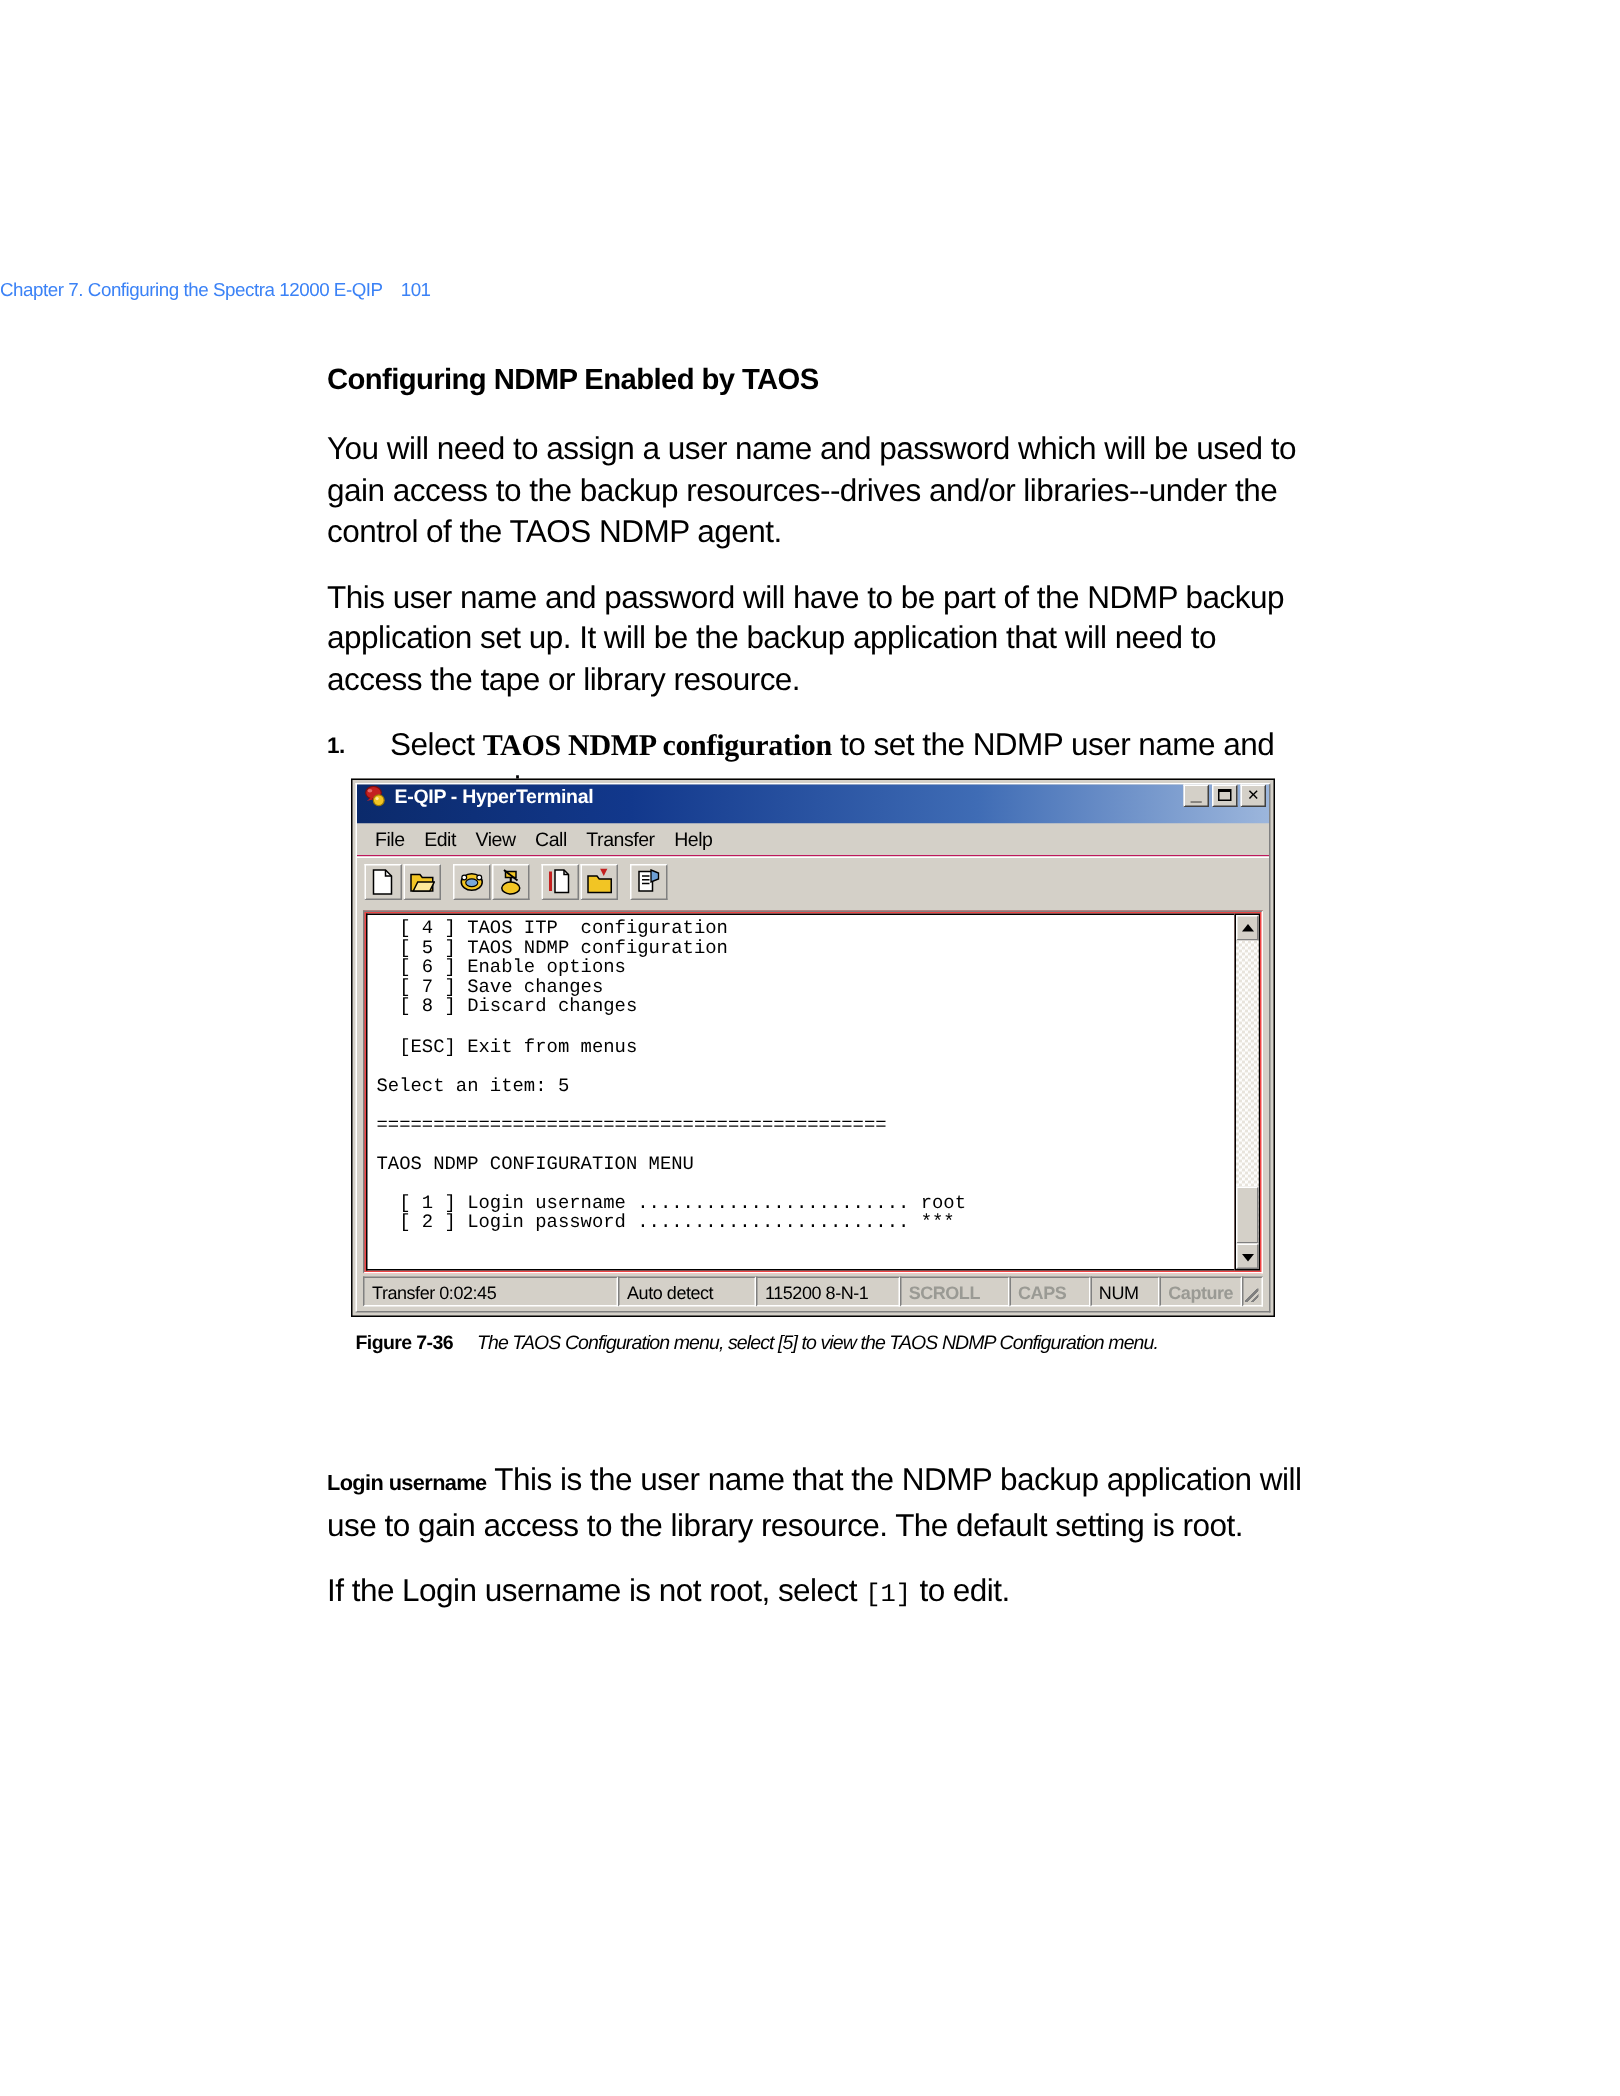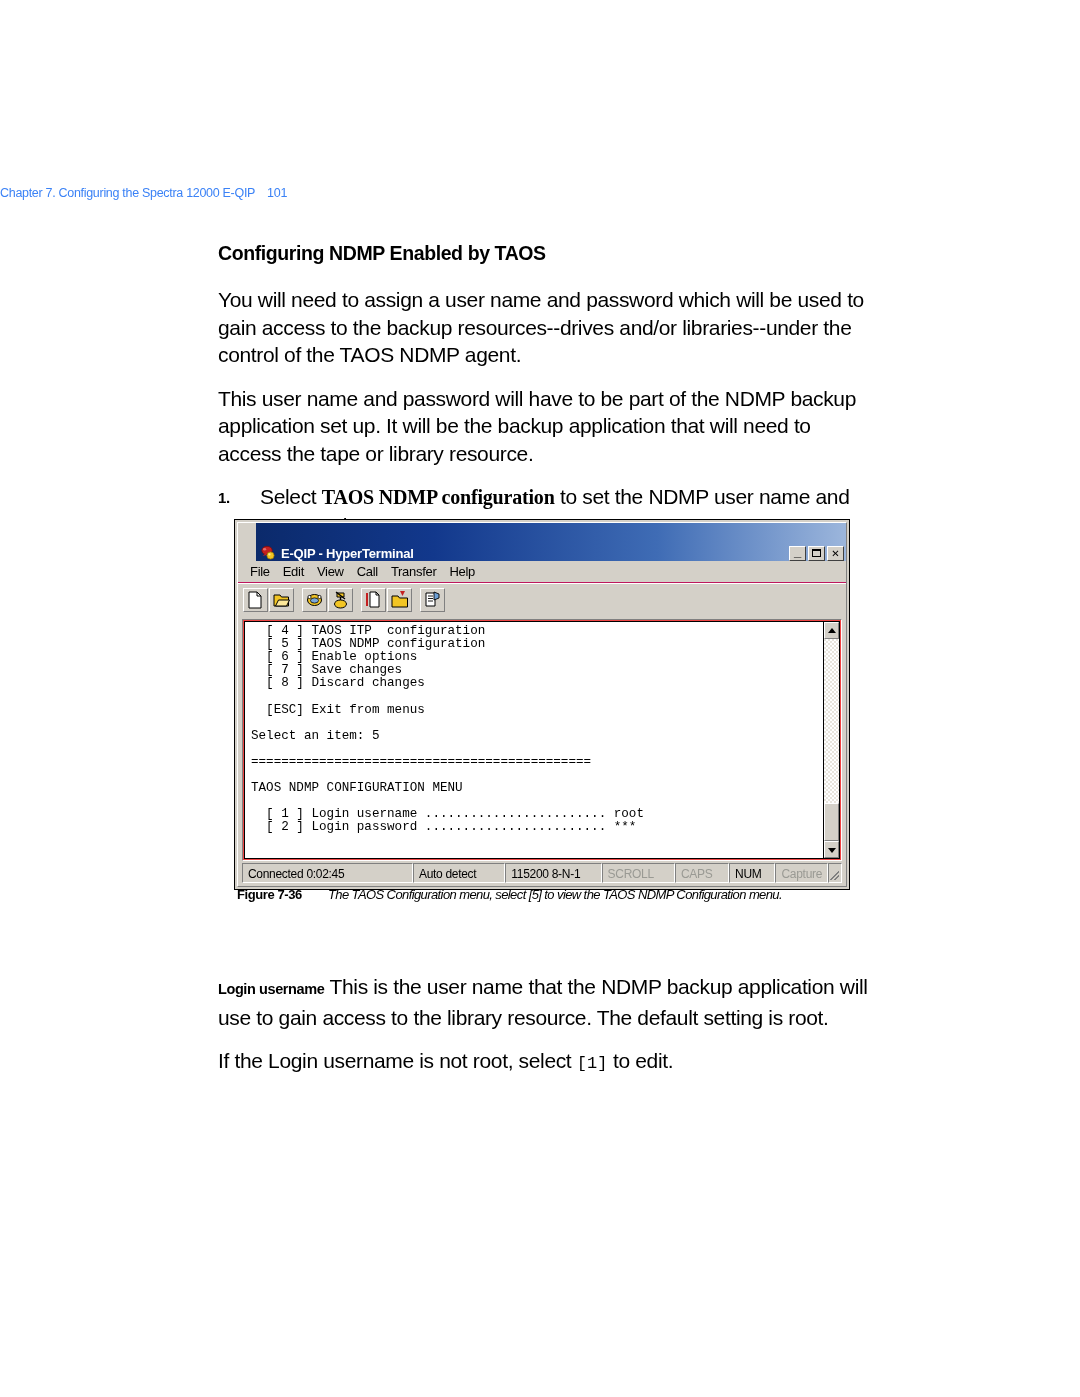--- a/index.html
+++ b/index.html
@@ -93,27 +93,26 @@
   }
   .ht-inner {
     border-top: 1px solid #ffffff;
     border-left: 1px solid #ffffff;
     border-right: 1px solid #808080;
     border-bottom: 1px solid #808080;
     background: #d4d0c8;
   }
 
   .ht-titlebar {
-    height: 38px;
+    height: 26px;
     background: linear-gradient(to right, #0b2a6b 0%, #12388c 30%, #3f6cb5 68%, #9cb6dc 100%);
     display: flex;
-    align-items: flex-end;
+    align-items: flex-start;
     padding: 0 2px 0 4px;
     box-sizing: border-box;
-    margin-left: 18px;
   }
   .ht-appicon {
     width: 16px; height: 16px;
     position: relative;
     flex: 0 0 auto;
     margin-right: 5px;
   }
   .ht-title {
     color: #ffffff;
     font-size: 13px;
@@ -286,21 +285,21 @@
     border-right: 1px solid #ffffff;
     border-bottom: 1px solid #ffffff;
     padding: 1px 5px 0 5px;
     box-sizing: border-box;
     display: flex;
     align-items: center;
     white-space: nowrap;
     letter-spacing: -0.3px;
     color: #000;
   }
-  .sb-cell.dim { color: #9a9a94; }
+  .sb-cell.dim { color: #9a9a94; font-weight: bold; }
   .sb-cell.c1 { width: 178px; }
   .sb-cell.c2 { width: 96px; }
   .sb-cell.c3 { width: 100px; }
   .sb-cell.c4 { width: 76px; }
   .sb-cell.c5 { width: 56px; }
   .sb-cell.c6 { width: 48px; text-align: center; }
   .sb-cell.c7 { flex: 1 1 auto; }
   .sb-grip {
     width: 14px;
     position: relative;
@@ -320,21 +319,21 @@
     position: absolute;
     left: 237px;
     top: 887px;
     width: 640px;
     font-size: 13px;
     white-space: nowrap;
     letter-spacing: -0.4px;
   }
   .figure-caption .fig-label {
     font-weight: bold;
-    margin-right: 26px;
+    margin-right: 16px;
   }
   .figure-caption .fig-text {
     font-style: italic;
     letter-spacing: -0.6px;
   }
 
   
   .bottom-block {
     position: absolute;
     left: 218px;
@@ -493,21 +492,21 @@
         <div class="sb-track">
           <div class="sb-thumb"></div>
         </div>
         <div class="sb-btn down">
             <span class="arrow"></span>
           </div>
       </div>
     </div>
 
     <div class="ht-statusbar">
-      <span class="sb-cell c1">Connected 0:02:45</span>
+      <span class="sb-cell c1">Transfer 0:02:45</span>
       <span class="sb-cell c2">Auto detect</span>
       <span class="sb-cell c3">115200 8-N-1</span>
       <span class="sb-cell c4 dim">SCROLL</span>
       <span class="sb-cell c5 dim">CAPS</span>
       <span class="sb-cell c6">NUM</span>
       <span class="sb-cell c7 dim">Capture</span>
       <span class="sb-cell sb-grip"></span>
     </div>
 
   </div>

